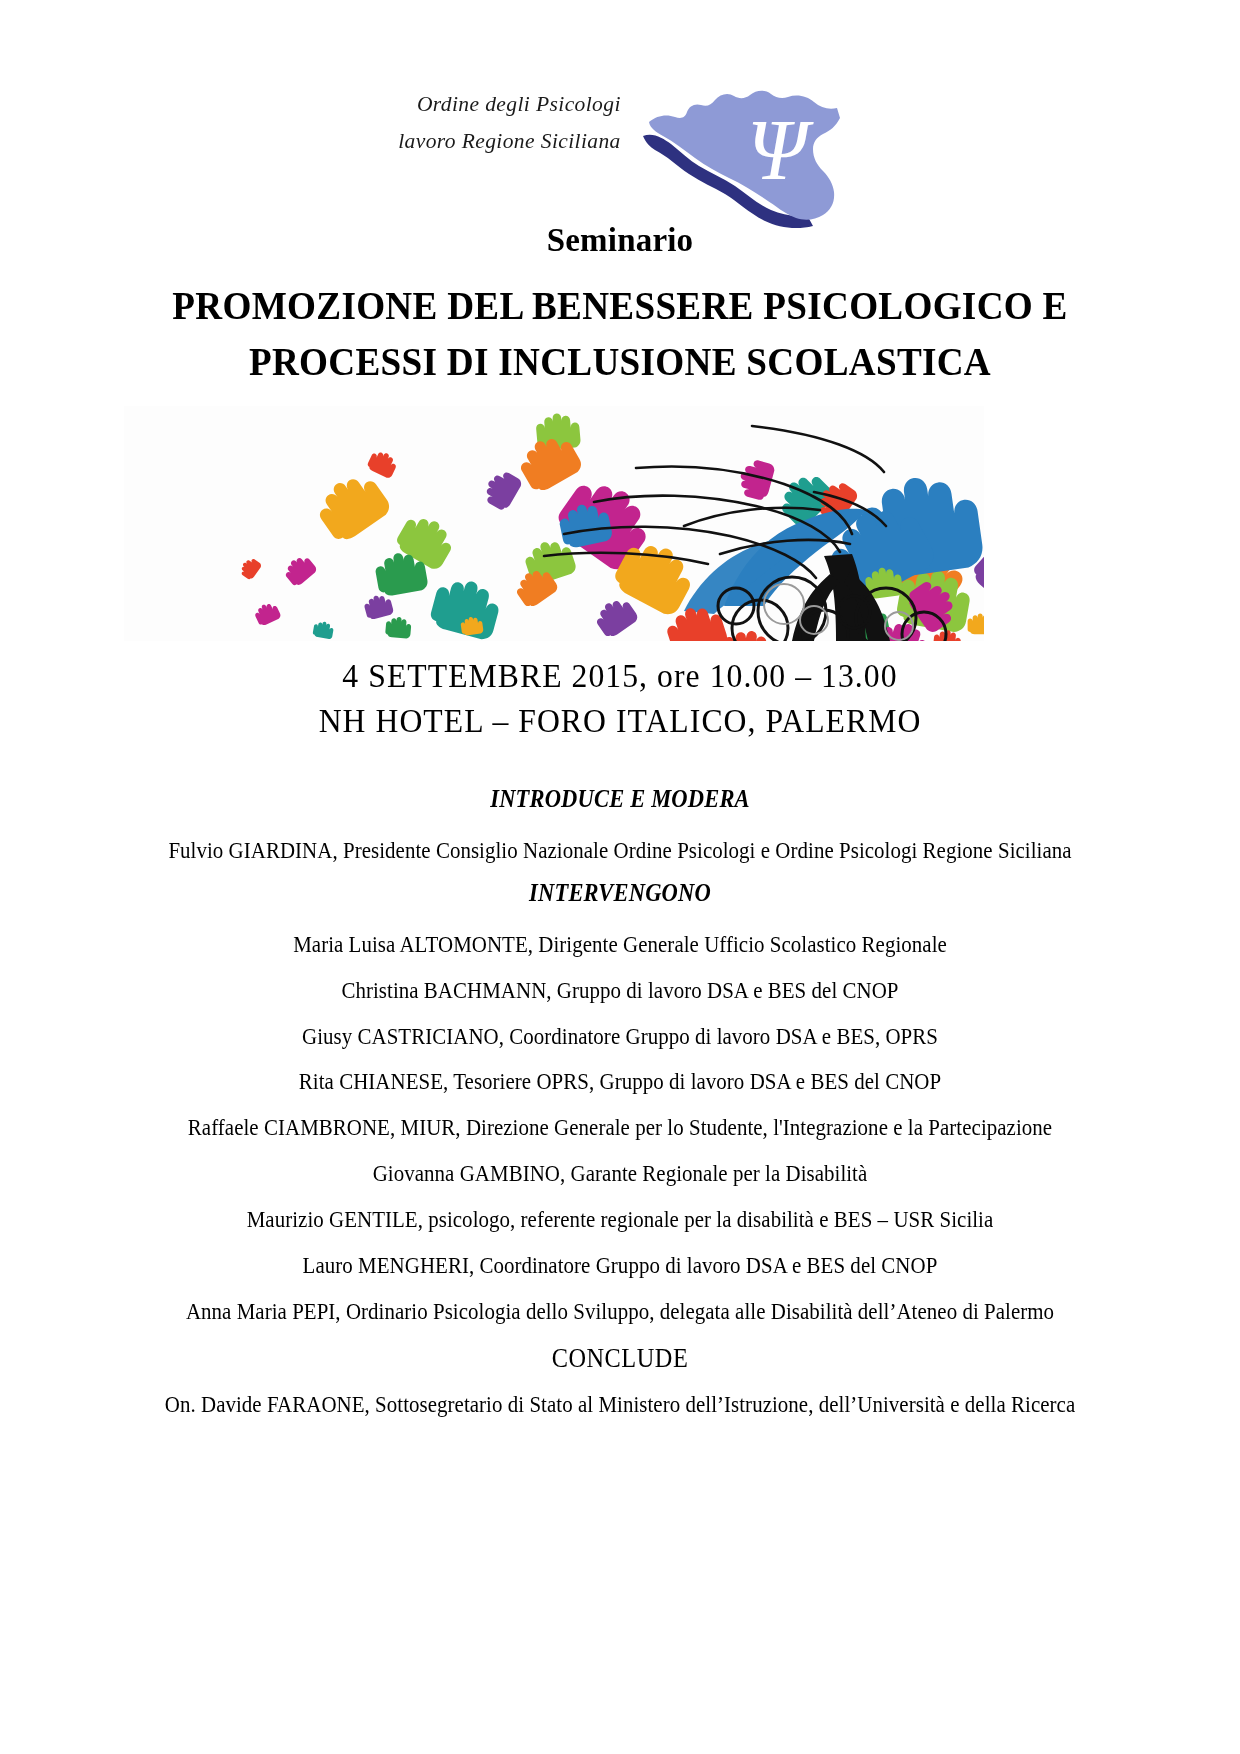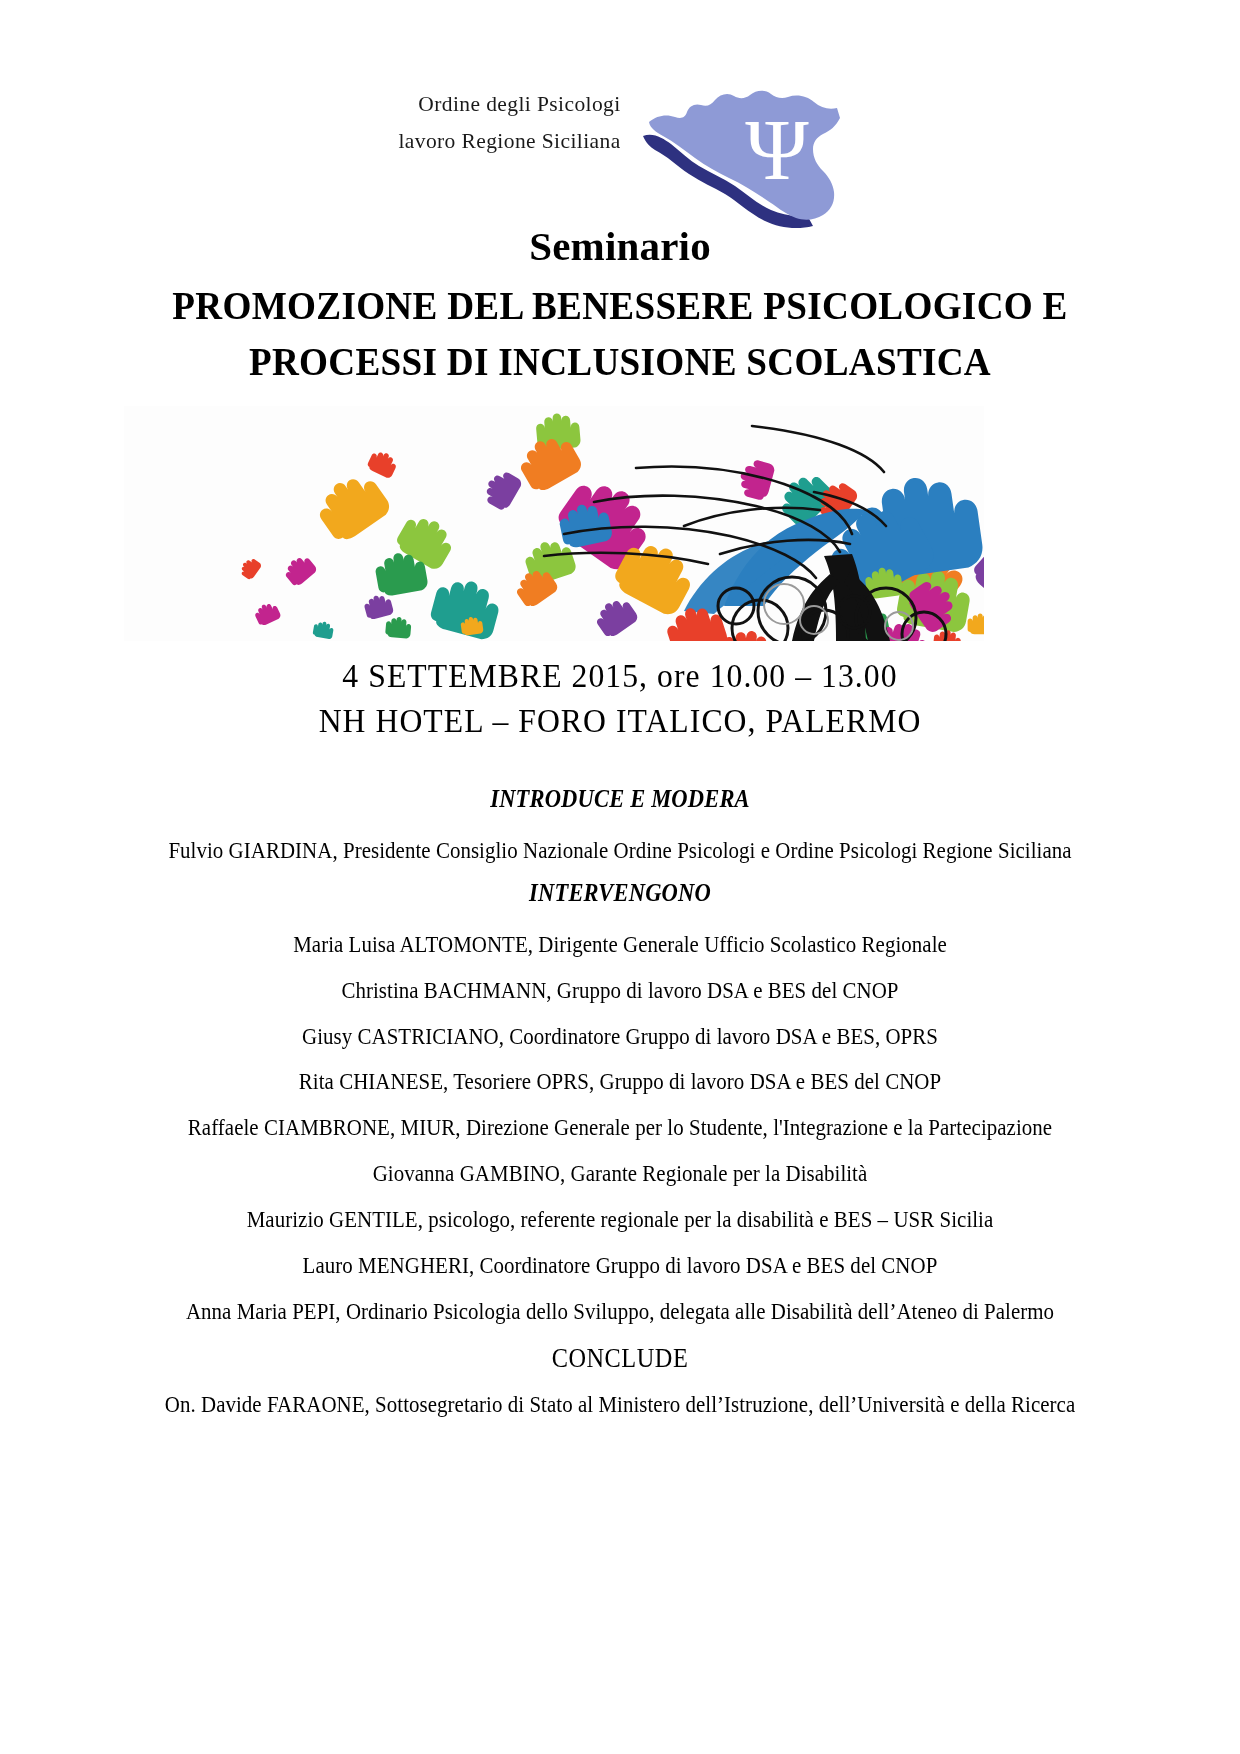--- a/index.html
+++ b/index.html
@@ -30,20 +30,21 @@
     top: 74px;
     width: 1240px;
     display: flex;
     justify-content: center;
     align-items: flex-start;
   }
   .logo-inner {
     display: flex;
     align-items: flex-start;
     gap: 0px;
+    font-style: italic;
   }
   .logo-text {
     text-align: right;
     font-family: "Liberation Serif", "DejaVu Serif", serif;
     font-size: 21.5px;
     line-height: 37px;
     letter-spacing: 0.4px;
     color: #1a1a1a;
     padding-top: 12px;
     padding-right: 16px;
@@ -56,21 +57,21 @@
   }
   .logo-mark svg { display: block; }
 
   
   .seminario {
     position: absolute;
     top: 222px;
     left: 0;
     width: 1240px;
     text-align: center;
-    font-size: 41px;
+    font-size: 33px;
     font-weight: bold;
     font-family: "Liberation Serif", "DejaVu Serif", serif;
     letter-spacing: 0.2px;
   }
   .title-line {
     position: absolute;
     left: 0;
     width: 1240px;
     text-align: center;
     font-weight: bold;

